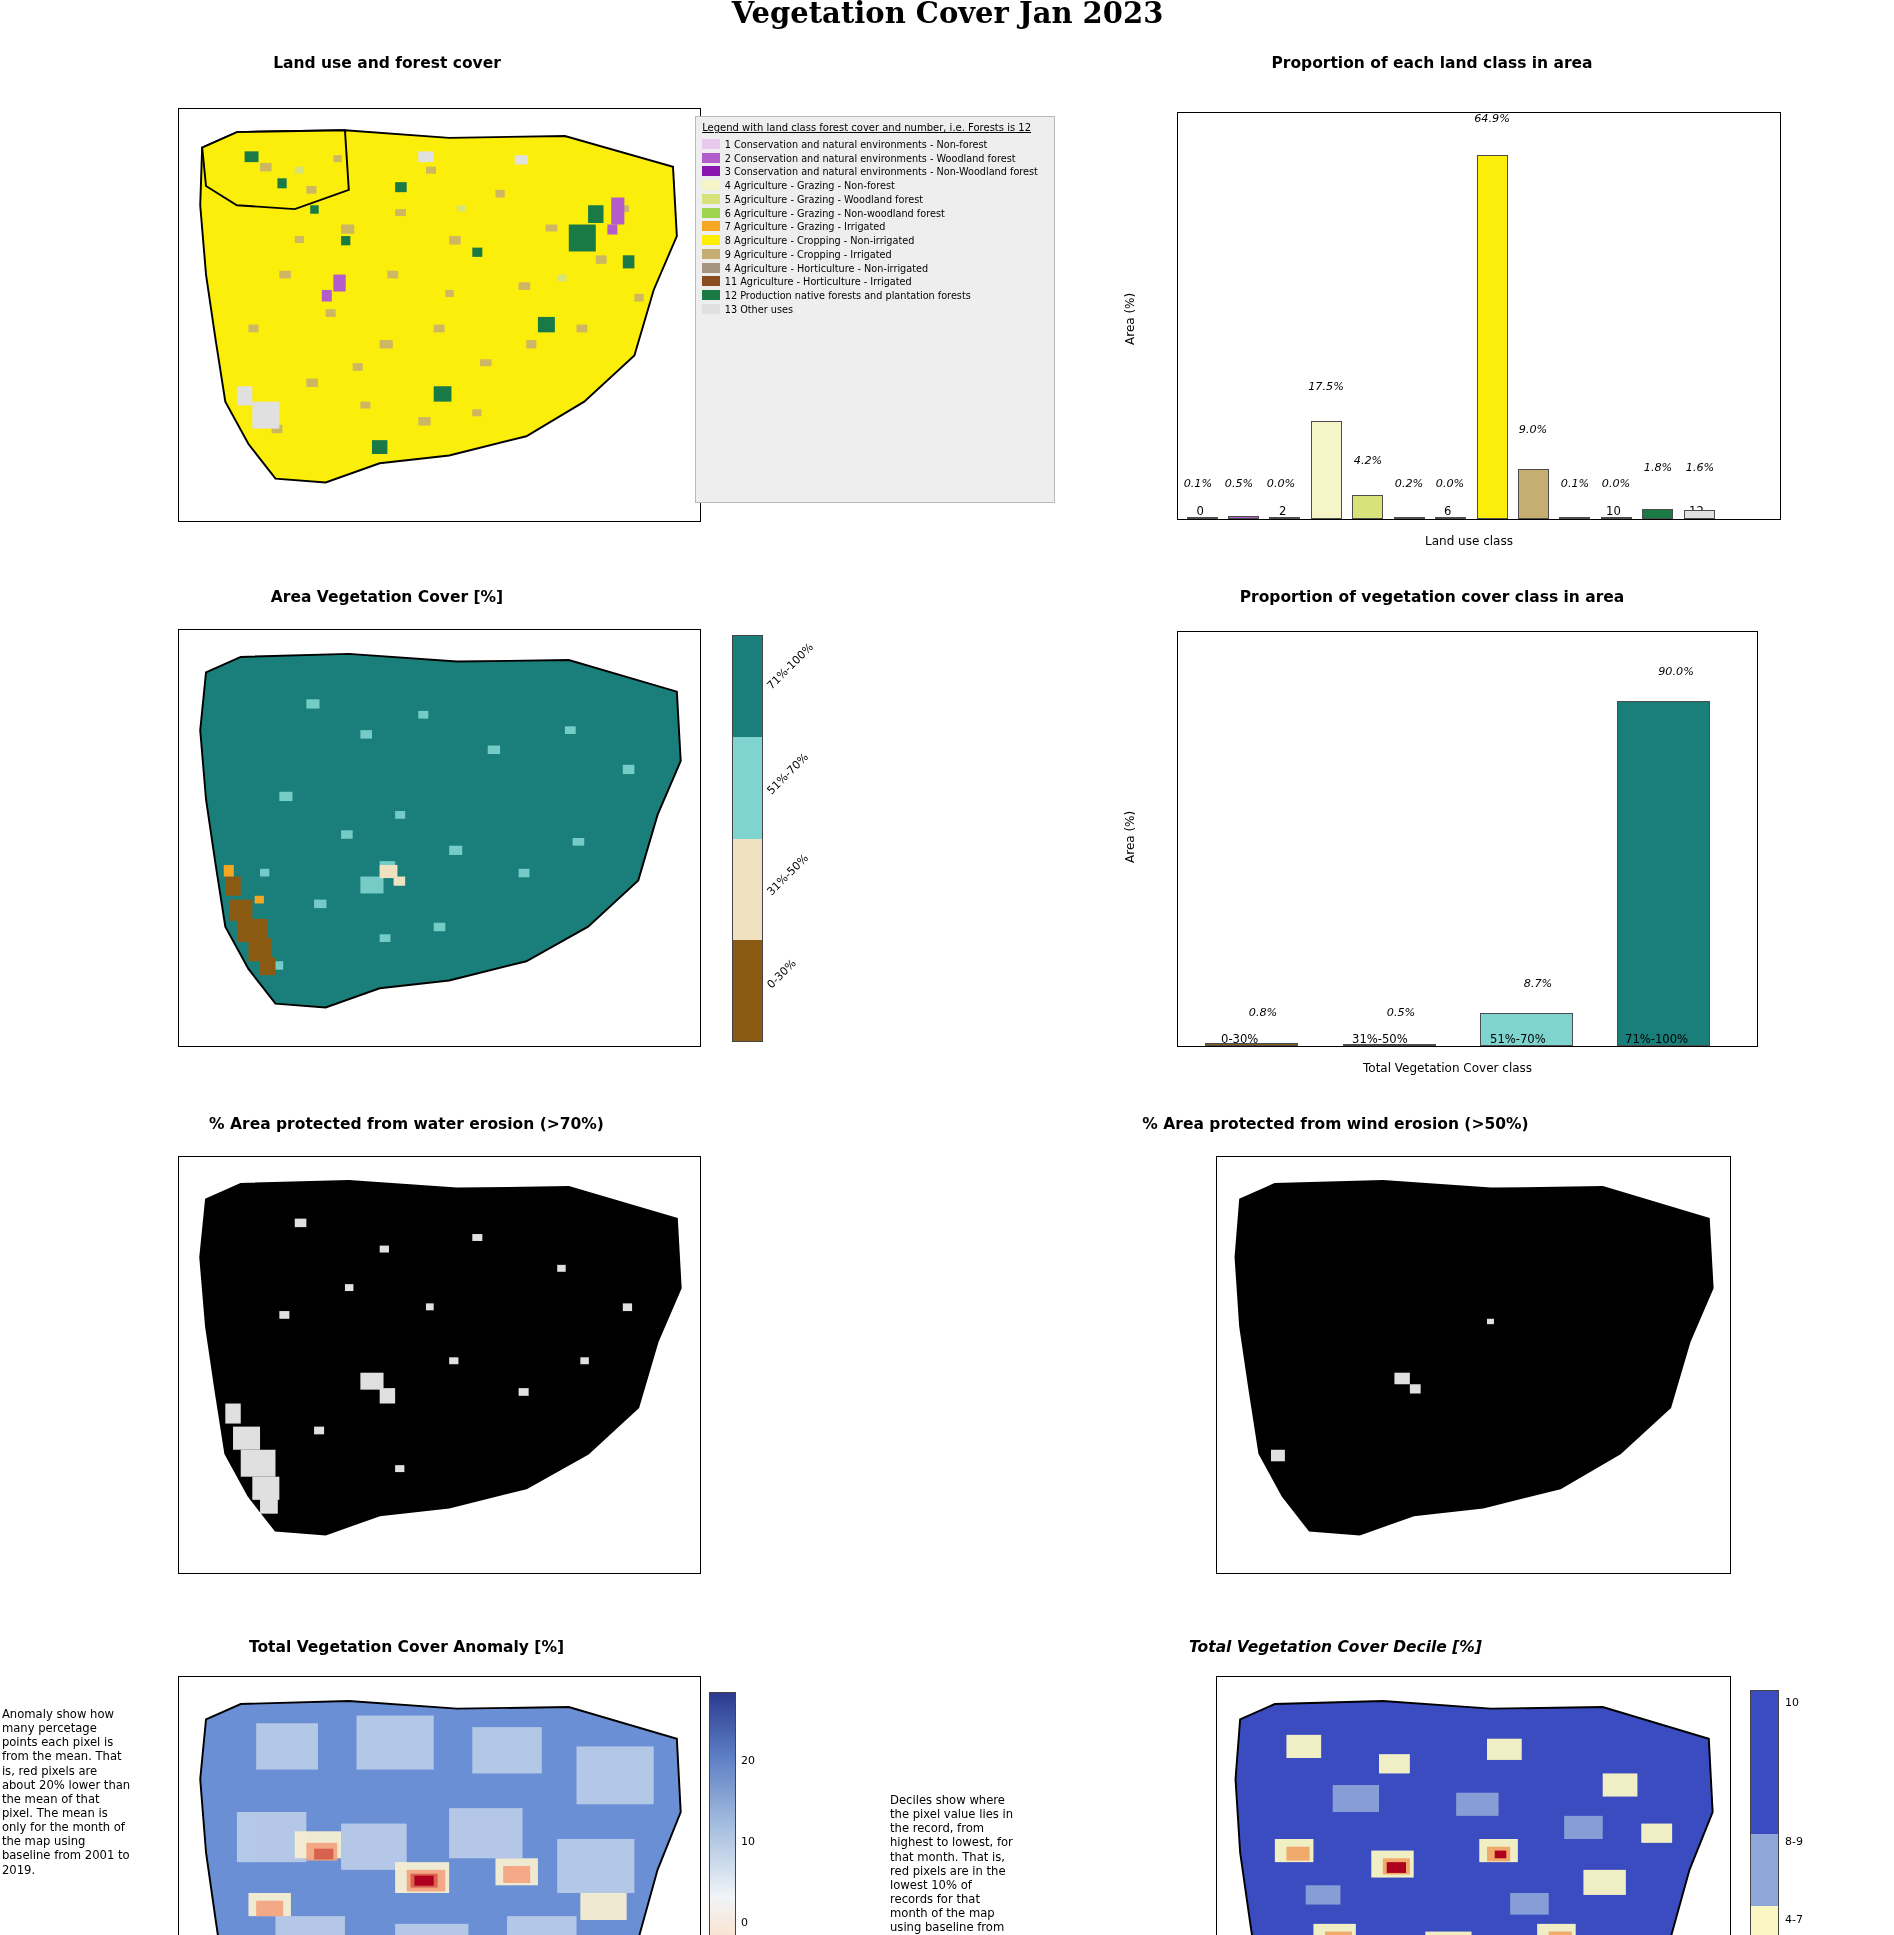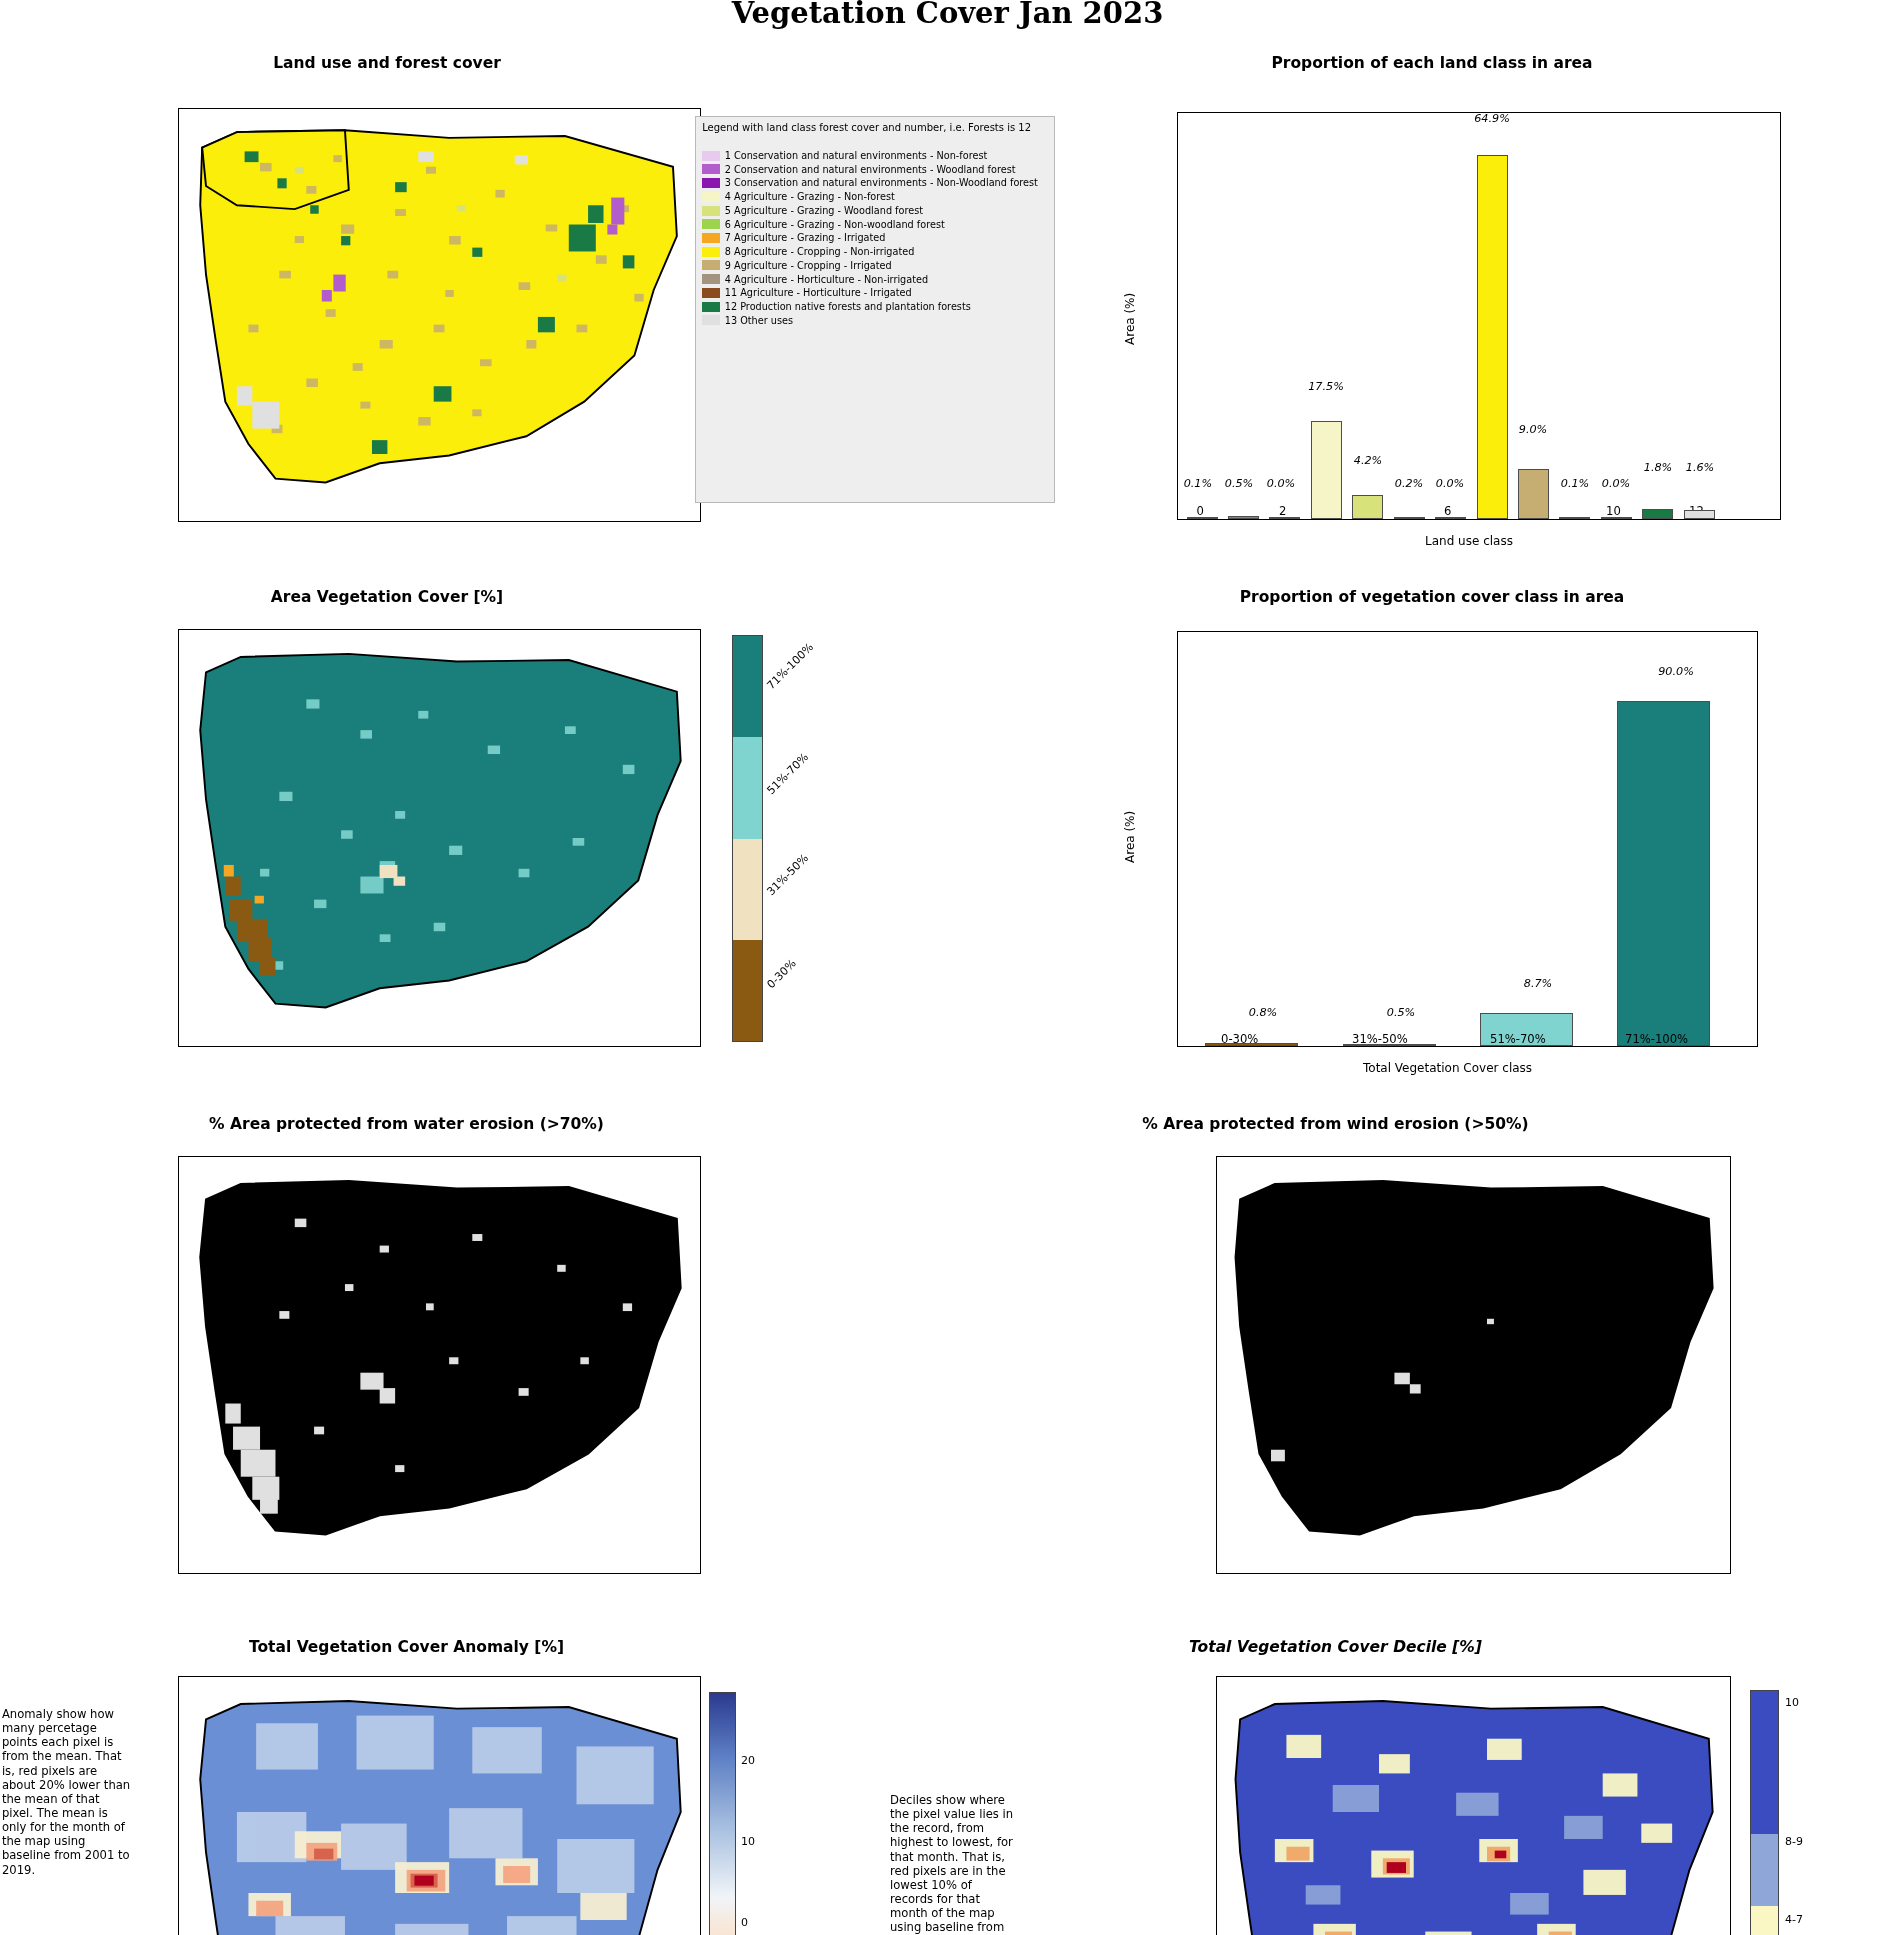--- a/index.html
+++ b/index.html
@@ -45,24 +45,24 @@
 
   
   .lu-legend {
     position:absolute;
     background:#eeeeee;
     border:0.8px solid #b9b9b9;
     box-sizing:border-box;
     padding:5.4px 6.2px;
   }
   .lu-legend .lg-title {
-    font-size:10px; line-height:1.25; margin-bottom:15px; color:#000;
+    font-size:10px; line-height:1.25; margin-bottom:4px; color:#000;text-decoration:underline;
   }
   .lu-legend .lg-row {
-    display:flex; align-items:center; margin-bottom:2.3px;
+    display:flex; align-items:flex-start; margin-bottom:2.3px;
   }
   .lu-legend .sw {
     width:18px; height:10px; margin-right:4.6px; flex:0 0 auto;
     border:0;
   }
   .lu-legend .lg-lab { font-size:9.7px; line-height:1.18; }
 
   
   .sm-legend {
     position:absolute;

